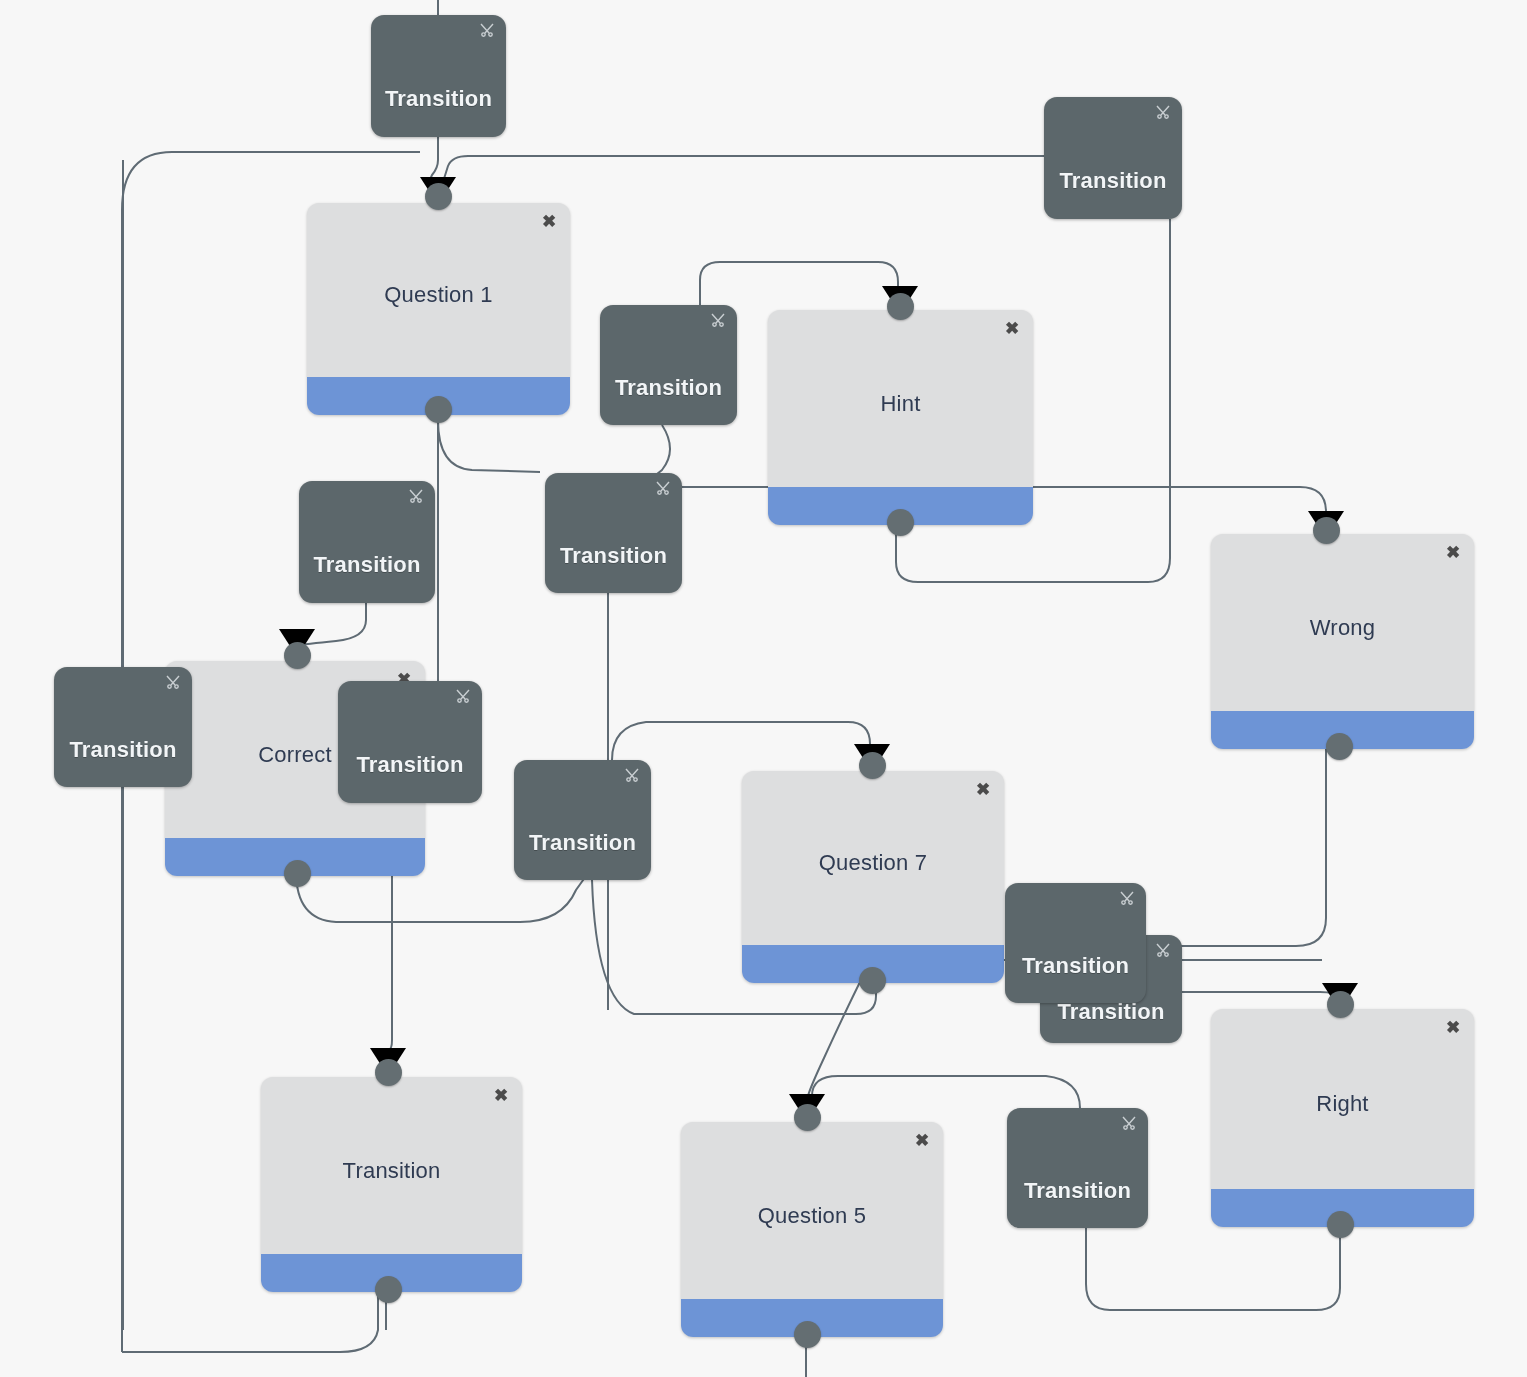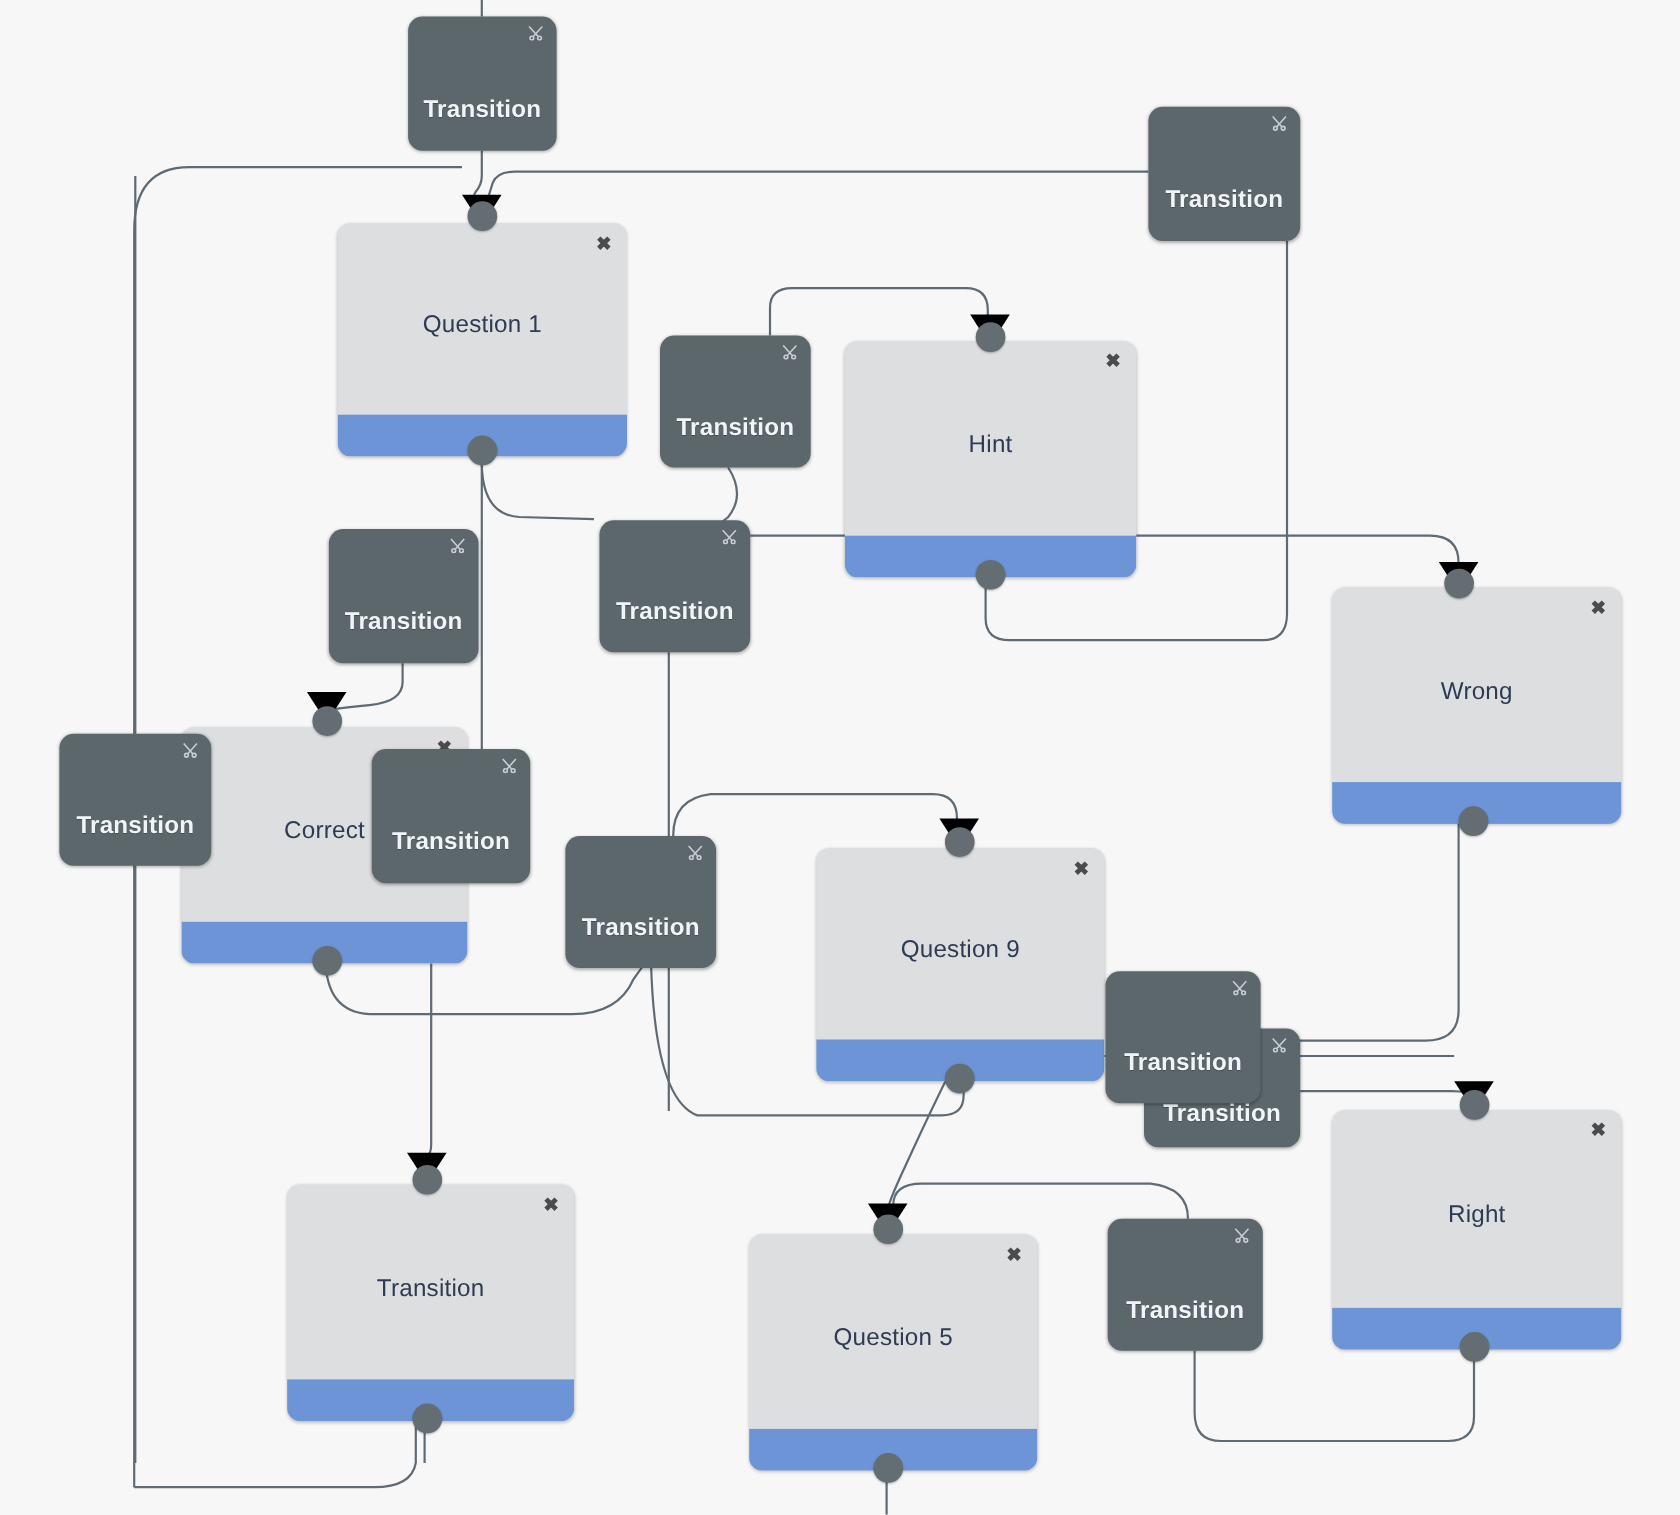--- a/index.html
+++ b/index.html
@@ -168,21 +168,21 @@
   </div>
 
   <div class="state" style="left:165px;top:661px;width:260px;height:215px;">
     <div class="close">✖</div>
     <div class="label">Correct</div>
     <div class="footer"></div>
   </div>
 
   <div class="state" style="left:742px;top:771px;width:262px;height:212px;">
     <div class="close">✖</div>
-    <div class="label">Question 9</div>
+    <div class="label">Question 7</div>
     <div class="footer"></div>
   </div>
 
   <div class="state" style="left:1211px;top:1009px;width:263px;height:218px;">
     <div class="close">✖</div>
     <div class="label">Right</div>
     <div class="footer"></div>
   </div>
 
   <div class="state" style="left:261px;top:1077px;width:261px;height:215px;">

